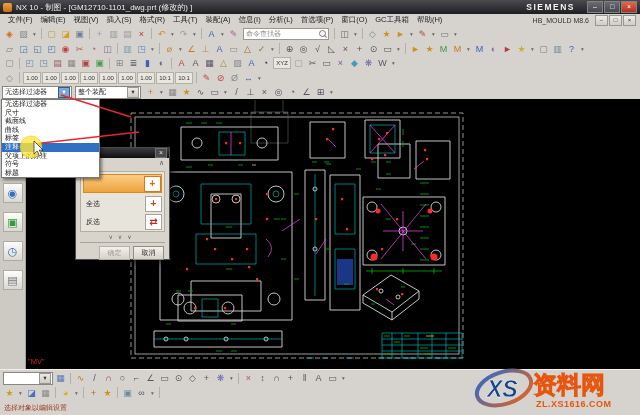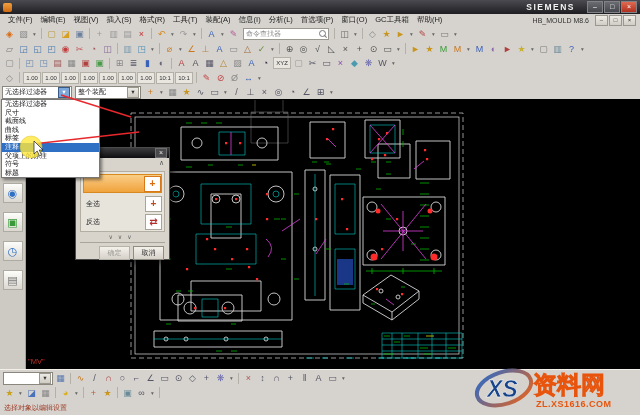--- a/index.html
+++ b/index.html
@@ -98,20 +98,21 @@
   .overlay{position:absolute;top:0;left:0;z-index:60;pointer-events:none;}
   .watermark{position:absolute;right:0;bottom:1px;z-index:65;pointer-events:none;}
 </style>
 </head>
 <body>
 
 <div class="stage">
 
   <div class="titlebar">
     <span class="nx-logo"></span>
+    <span>NX 10 - 制图 - [GM12710-1101_dwg.prt (修改的) ]</span>
     <span class="brand">SIEMENS</span>
     <span class="winbtns">
       <span class="wbtn">–</span>
       <span class="wbtn">□</span>
       <span class="wbtn close">×</span>
     </span>
   </div>
 
   <div class="menubar">
     <span style="display:flex;">

